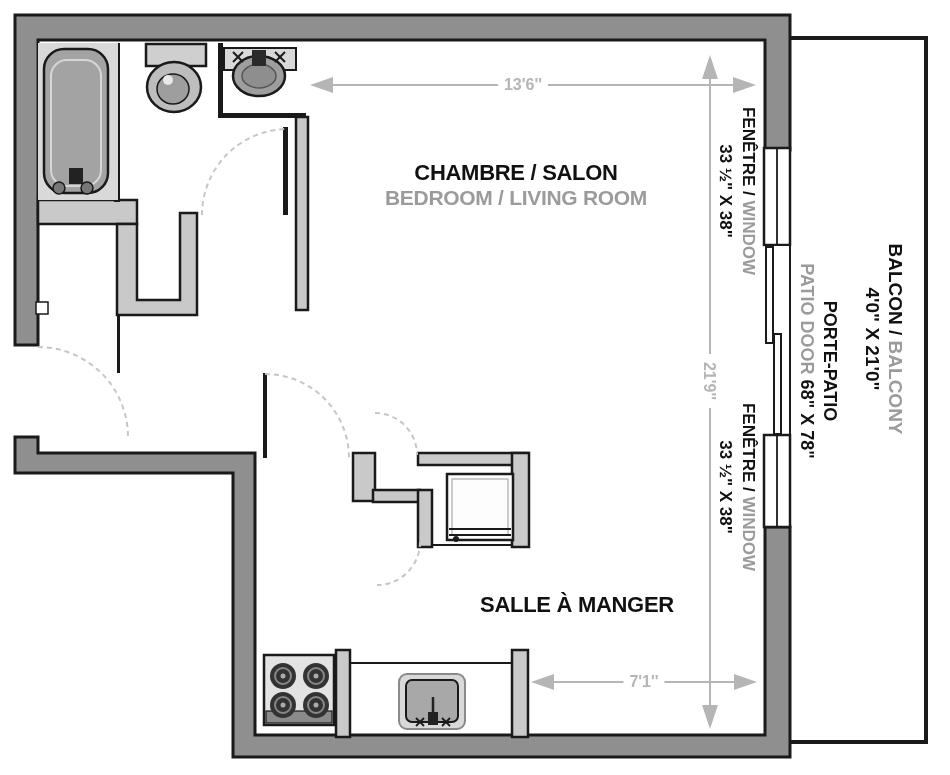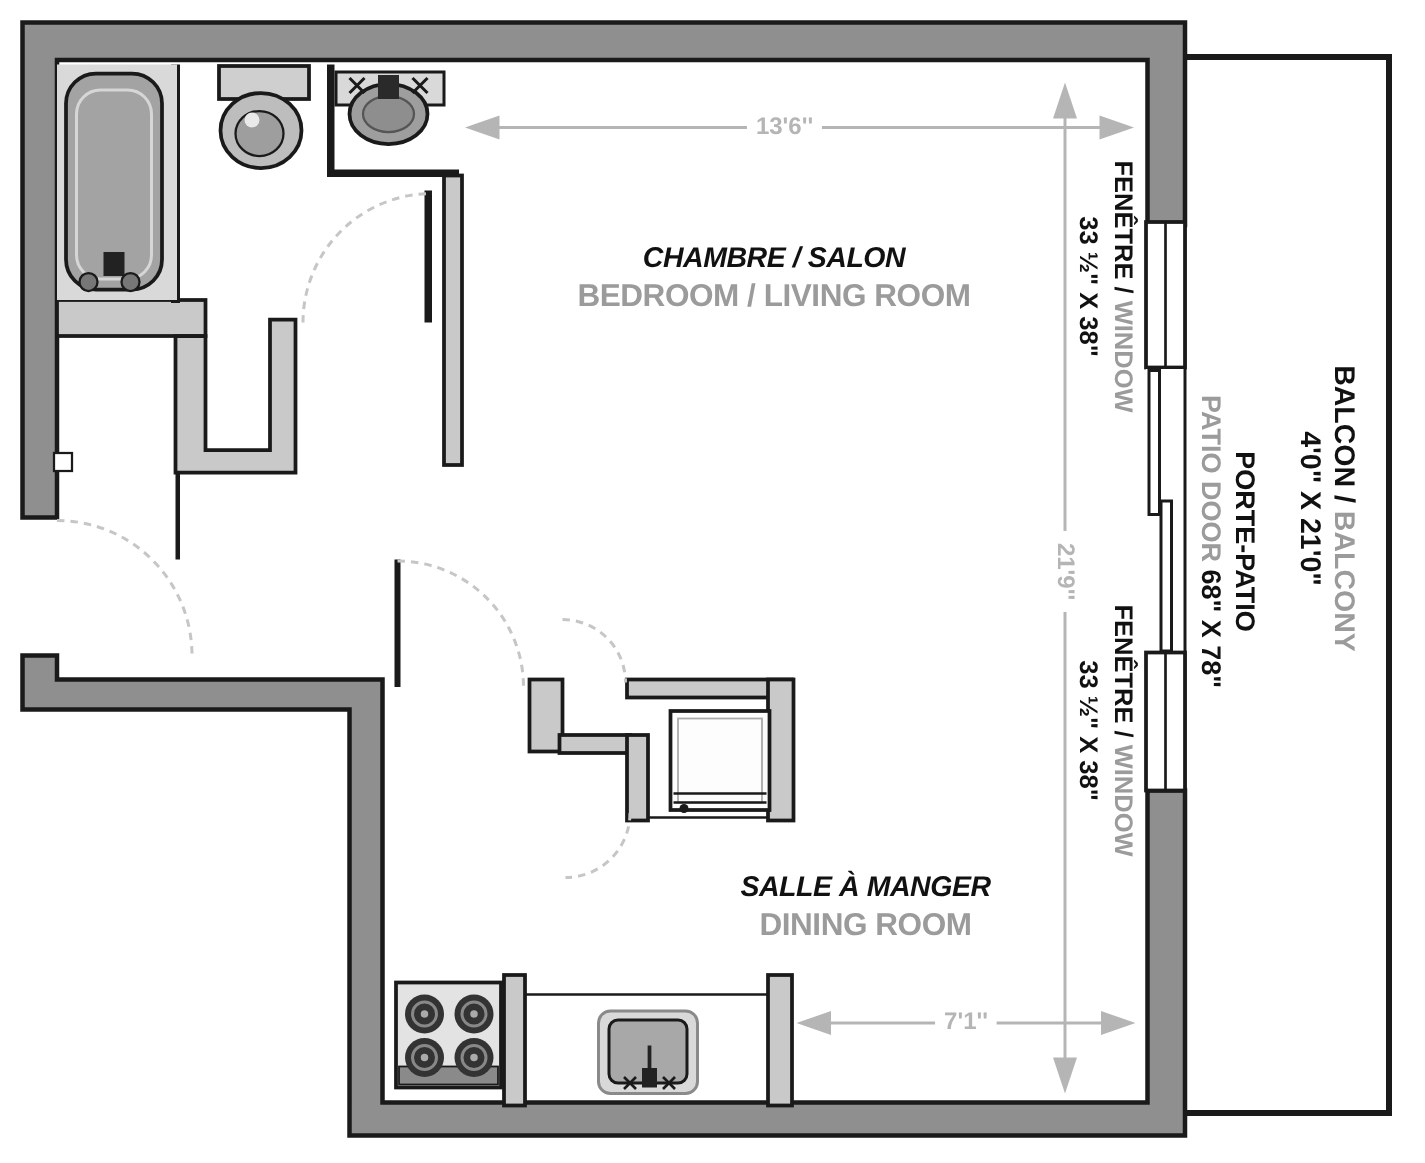--- a/index.html
+++ b/index.html
@@ -13,21 +13,21 @@
   .wall-int{fill:var(--wall-int,#c9c9c9);stroke:var(--outline,#1a1a1a);stroke-width:2.5;}
   .blk{fill:var(--outline,#1a1a1a);}
   .whitebox{fill:#ffffff;stroke:var(--outline,#1a1a1a);stroke-width:2.5;}
   .thinline{stroke:var(--outline,#1a1a1a);stroke-width:1.8;fill:none;}
   .arc{stroke:#c6c6c6;stroke-width:2;stroke-dasharray:5 4;fill:none;}
   .dimline{stroke:var(--dim,#b5b5b5);stroke-width:2;fill:none;}
   .dimarrow{fill:var(--dim,#b5b5b5);}
   .fix-light{fill:var(--fix-light,#d9d9d9);}
   
   .room-label{position:absolute;transform:translate(-50%,-50%);text-align:center;white-space:nowrap;line-height:25px;font-weight:bold;}
-  .room-label .fr{font-size:19px;color:var(--txt,#111111);letter-spacing:-0.3px;font-style:italic;}
+  .room-label .fr{font-size:22px;color:var(--txt,#111111);letter-spacing:-0.3px;}
   .room-label .en{font-size:21px;color:var(--sub,#9b9b9b);letter-spacing:-0.3px;}
   .vlabel{position:absolute;transform:translate(-50%,-50%) rotate(90deg);text-align:center;white-space:nowrap;font-weight:bold;line-height:23px;}
   .vlabel .b{color:var(--txt,#111111);}
   .vlabel .g{color:var(--sub,#9b9b9b);}
   .dim-label{position:absolute;transform:translate(-50%,-50%);font-weight:bold;font-size:16px;color:var(--dim,#b5b5b5);background:#ffffff;padding:0 6px;white-space:nowrap;}
   .dim-label.rot{transform:translate(-50%,-50%) rotate(90deg);padding:0 8px;}
 </style>
 </head>
 <body>
 
@@ -175,21 +175,20 @@
     </g>
   </svg>
 
   <div class="room-label" style="left:516px;top:185px;">
     <div class="fr">CHAMBRE / SALON</div>
     <div class="en">BEDROOM / LIVING ROOM</div>
   </div>
 
   <div class="room-label" style="left:577px;top:604px;">
     <div class="fr">SALLE À MANGER</div>
-    <div class="en">DINING ROOM</div>
   </div>
 
   <div class="vlabel" style="left:737px;top:191px;font-size:17px;">
     <div><span class="b">FENÊTRE /</span> <span class="g">WINDOW</span></div>
     <div class="b">33 ½" X 38"</div>
   </div>
 
   <div class="vlabel" style="left:737px;top:487px;font-size:17px;">
     <div><span class="b">FENÊTRE /</span> <span class="g">WINDOW</span></div>
     <div class="b">33 ½" X 38"</div>

